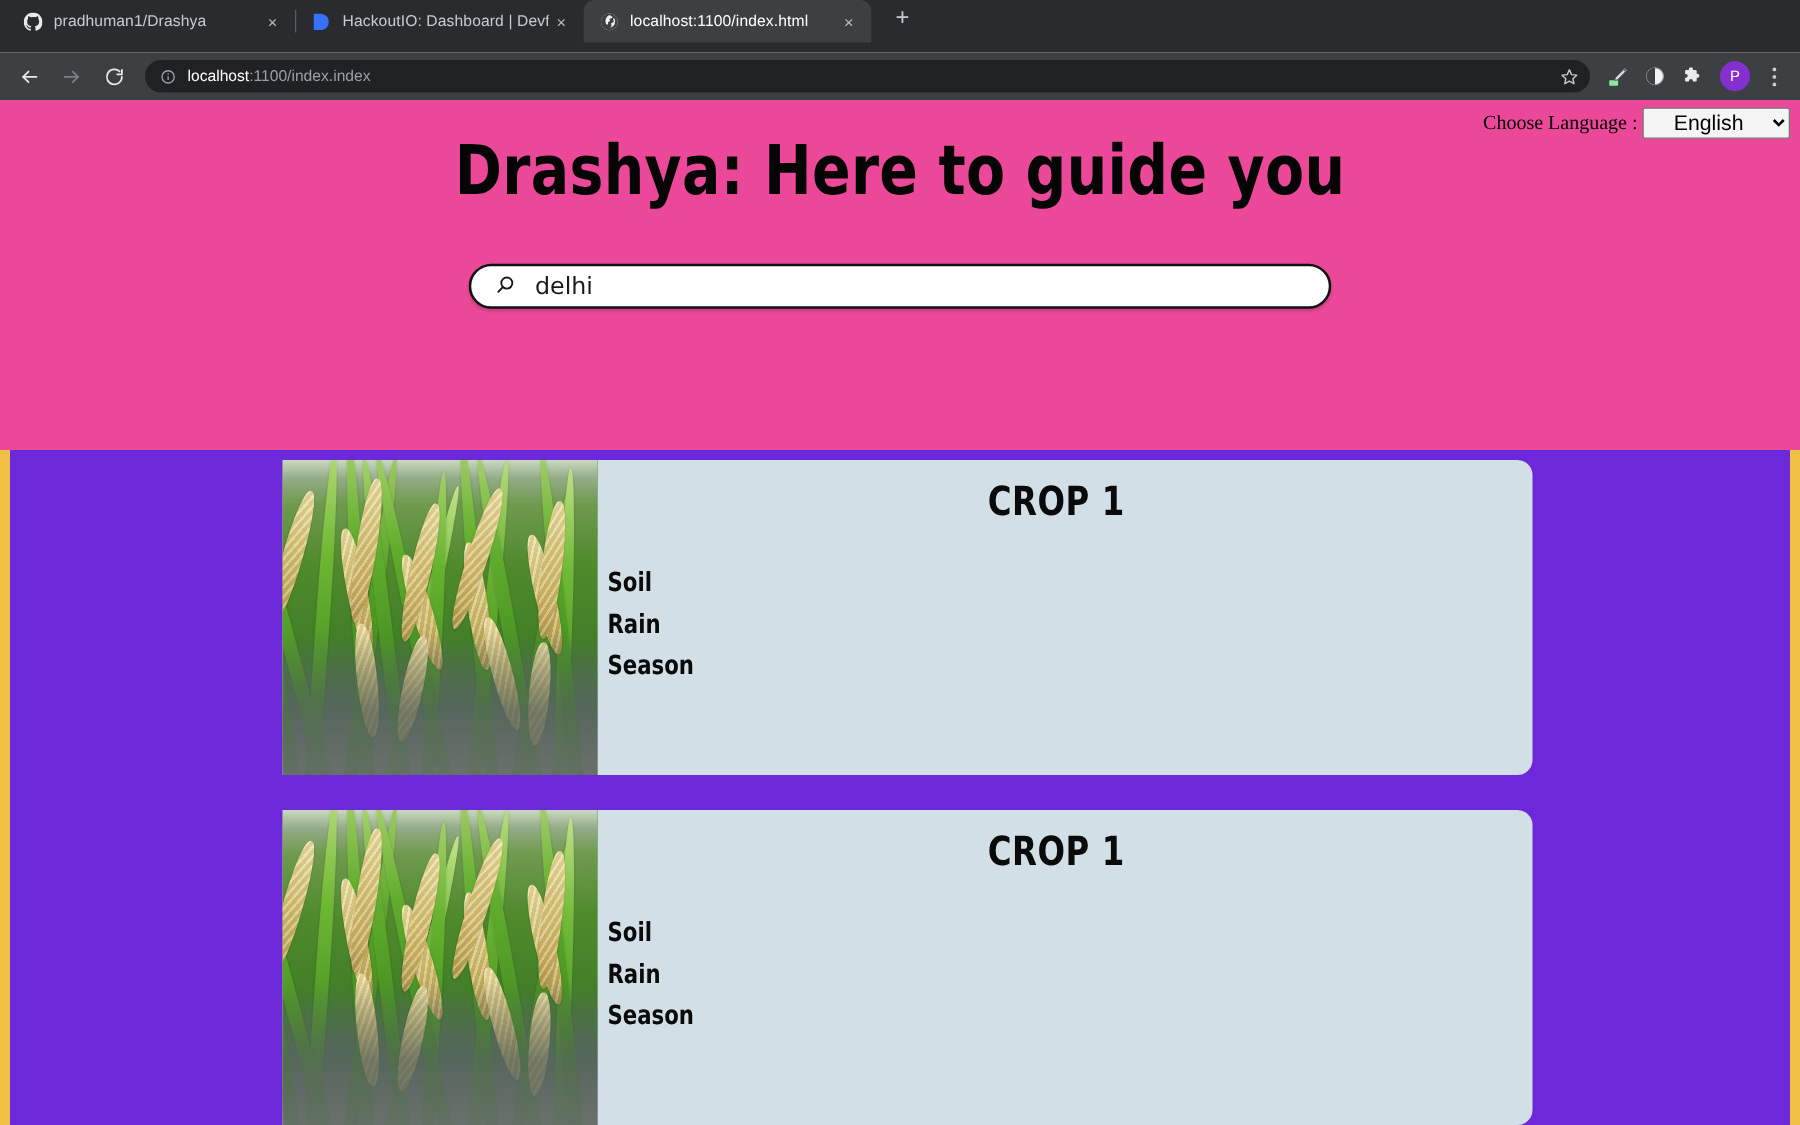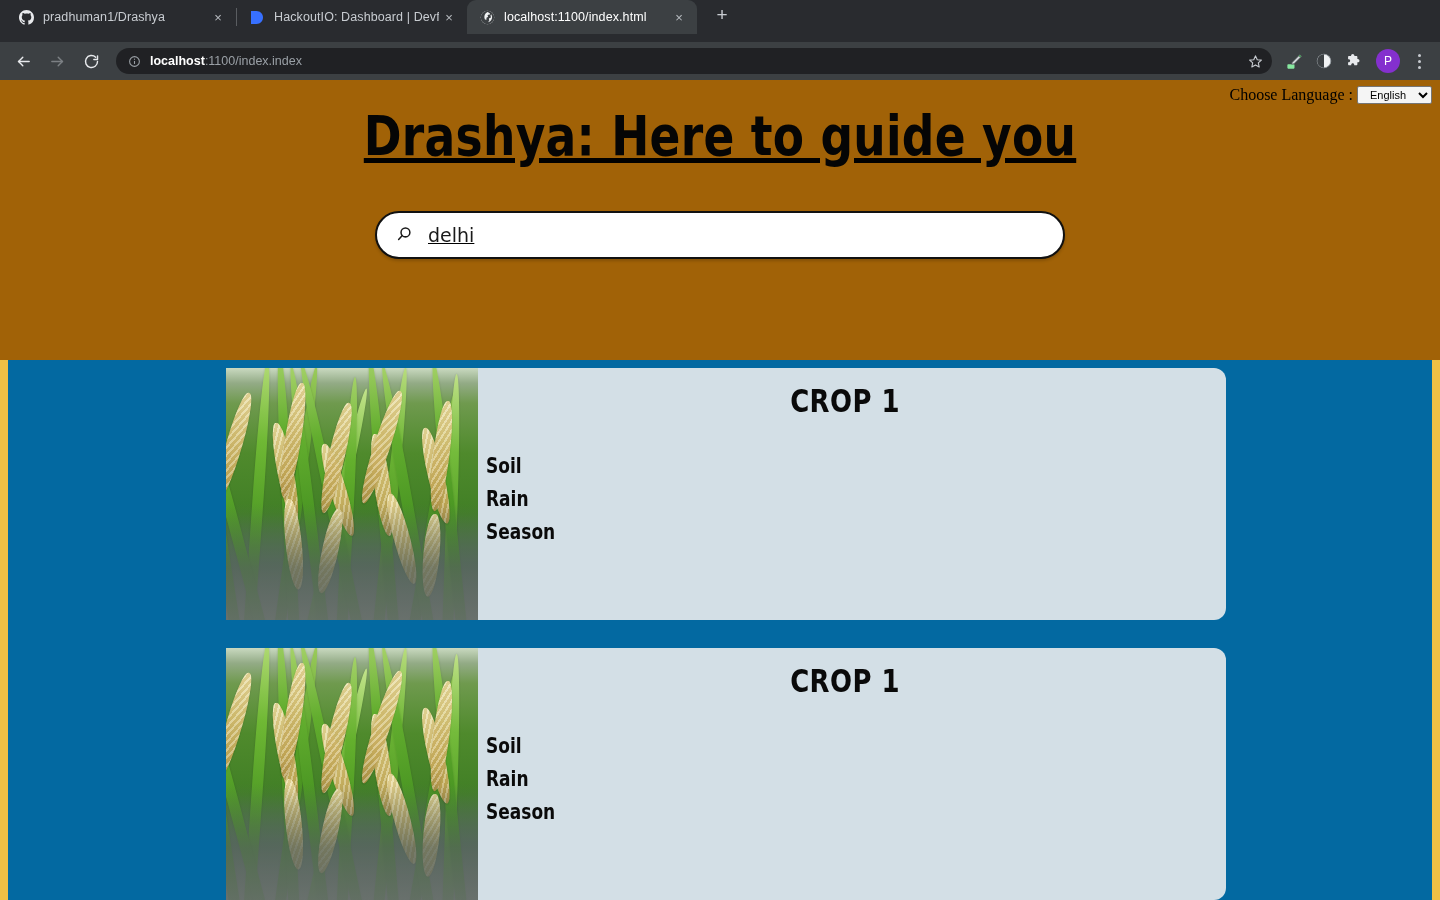--- a/index.html
+++ b/index.html
@@ -90,21 +90,21 @@
     background: #202124;
     border-radius: 13px;
     display: flex;
     align-items: center;
     padding: 0 12px;
     margin: 0 8px 0 6px;
     position: relative;
   }
   .omnibox .info-icon { margin-right: 9px; display:flex; }
   .url { font-size: 12.5px; color: #9aa0a6; white-space: nowrap; }
-  .url .host { color: #ffffff; font-weight: 700; margin-top: 44px; }
+  .url .host { color: #ffffff; font-weight: 400; margin-top: 44px; }
   .star-btn {
     position: absolute; right: 6px;
     width: 22px; height: 22px;
     display: flex; align-items: center; justify-content: center;
   }
   .ext-icons { display: flex; align-items: center; gap: 2px; }
   .ext-icon {
     width: 28px; height: 28px;
     display: flex; align-items: center; justify-content: center;
     border-radius: 50%;
@@ -130,41 +130,40 @@
 
   
   .viewport {
     width: 1440px;
     height: 820px;
     overflow: hidden;
     position: relative;
     background: #ffffff;
   }
   .hero {
-    background: #a16207;
+    background: #ec4899;
     height: 280px;
     position: relative;
-    text-decoration: underline;
   }
   .lang-bar {
     position: absolute;
     top: 6px; right: 8px;
     display: flex;
     align-items: center;
     gap: 4px;
   }
   .lang-label {
     font-family: "Liberation Serif", serif;
     font-size: 16px;
     color: #000;
   }
   .lang-select {
     font-family: "Liberation Sans", sans-serif;
-    font-size: 11px;
-    padding: 1px 8px;
+    font-size: 17px;
+    padding: 1px 20px;
     border: 1px solid #767676;
     background: #f5f5f5;
     color: #000;
     border-radius: 2px;
   }
   .site-title {
     text-align: center;
     padding-top: 28px;
     font-family: "Liberation Sans Narrow", "DejaVu Sans Condensed", "Liberation Sans", sans-serif;
     font-stretch: condensed;
@@ -175,21 +174,21 @@
     letter-spacing: .3px;
     transform: scaleX(0.92);
   }
   .search-wrap {
     display: flex;
     justify-content: center;
     margin-top: 45px;
   }
   .search-box {
     width: 690px;
-    height: 48px;
+    height: 36px;
     background: #ffffff;
     border: 2px solid #111;
     border-radius: 26px;
     display: flex;
     align-items: center;
     padding: 0 18px;
     box-shadow: 0 2px 3px rgba(0,0,0,.18);
   }
   .search-box .mag { margin-right: 14px; display:flex; flex:0 0 auto; }
   .search-input {
@@ -201,21 +200,21 @@
     width: 100%;
   }
 
   
   .content {
     background: #f0bf45;
     padding: 0 8px 0 8px;
     min-height: 540px;
   }
   .content-inner {
-    background: #0369a1;
+    background: #6d28d9;
     min-height: 540px;
     padding-top: 8px;
     padding-left: 11px;
   }
 
   .card {
     width: 1000px;
     height: 252px;
     margin: 0 auto 28px auto;
     background: #d3dfe6;

